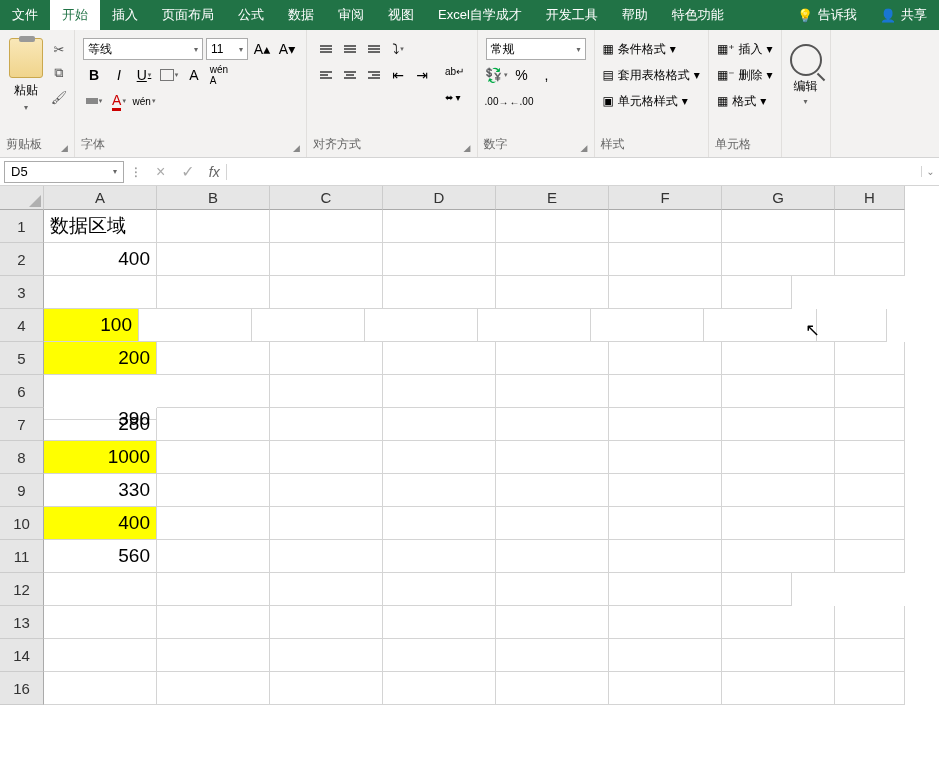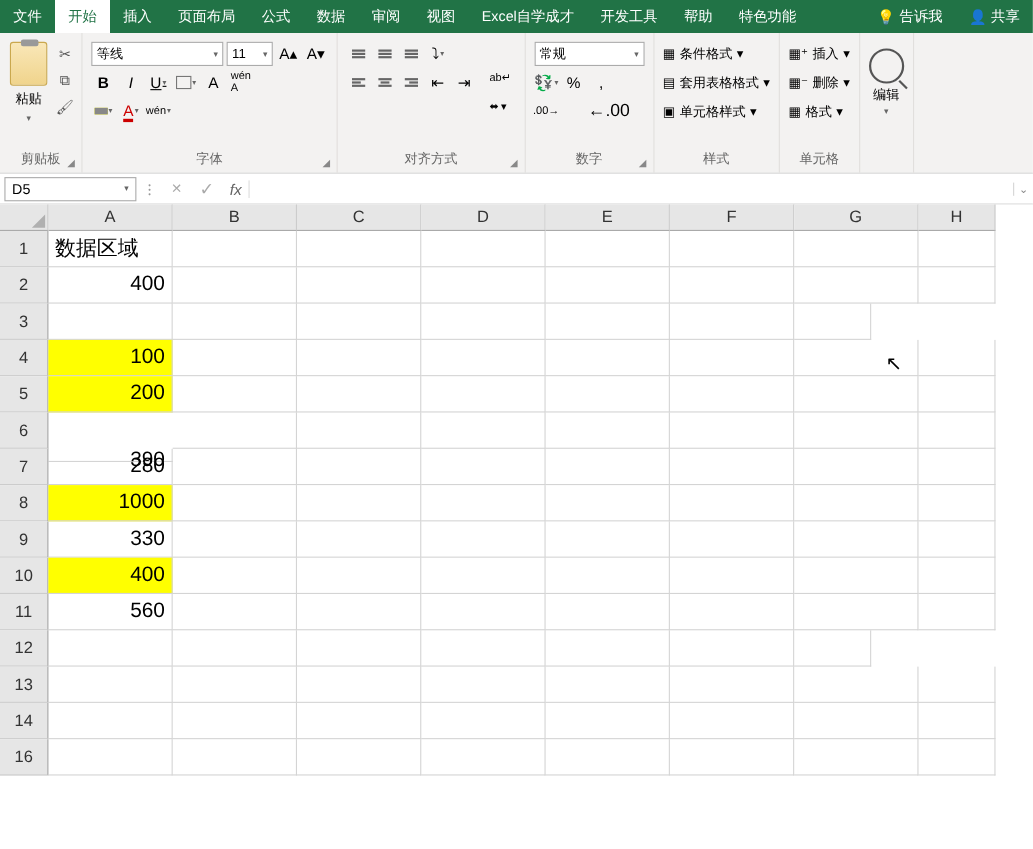--- a/index.html
+++ b/index.html
@@ -10,21 +10,21 @@
 .tab { padding: 0 12px; display: flex; align-items: center; cursor: pointer; }
 .tab.active { background: #fff; color: #217346; }
 .tabs .spacer { flex: 1; }
 .tabs .tellme { display: flex; align-items: center; gap: 4px; padding: 0 12px; }
 .tabs .share { display: flex; align-items: center; gap: 4px; padding: 0 12px; }
 
 
 .ribbon { display: flex; height: 128px; border-bottom: 1px solid #d4d4d4; background: #f3f2f1; }
 .group { border-right: 1px solid #e1dfdd; padding: 4px 6px 2px 6px; display: flex; flex-direction: column; }
 .group-content { flex: 1; display: flex; gap: 4px; }
-.group-label { text-align: center; font-size: 12px; color: #666; padding: 2px 0; position: relative; }
+.group-label { text-align: left; font-size: 12px; color: #666; padding: 2px 0; position: relative; }
 .group-label .dlg { position: absolute; right: 0; bottom: 2px; font-size: 9px; color: #888; }
 
 
 .clipboard .big { display: flex; flex-direction: column; align-items: center; width: 40px; }
 .clipboard .big .icon { width: 34px; height: 40px; background: linear-gradient(#f9e7b8,#f0d48c); border: 1px solid #caa84e; border-radius: 3px; margin-top: 4px; position: relative; }
 .clipboard .big .icon::before { content:""; position:absolute; top:-3px; left:9px; width:16px; height:6px; background:#999; border-radius:2px; }
 .clipboard .big span { font-size: 12px; margin-top: 4px; }
 .clipboard .col { display: flex; flex-direction: column; gap: 6px; padding-top: 6px; }
 .mini-icon { width: 18px; height: 18px; display: flex; align-items: center; justify-content: center; font-size: 13px; color: #555; }
 
@@ -252,21 +252,21 @@
           <span>常规</span>
           <span class="dd">▾</span>
         </div>
       <div class="font-row">
         <div class="btn">💱<span class="sub-dd">▾</span></div>
         <div class="btn">%</div>
         <div class="btn">,</div>
       </div>
       <div class="font-row">
         <div class="btn" style="font-size:10px;">.00→</div>
-        <div class="btn" style="font-size:16px;margin-left:32px;">←.00</div>
+        <div class="btn" style="font-size:10px;">←.00</div>
       </div>
     </div>
     <div class="group-label"><span>数字</span><span class="dlg">◢</span></div>
   </div>
 
   <div class="group">
     <div class="group-content styles-col">
       <div class="style-btn"><span>▦</span><span>条件格式</span> ▾</div>
       <div class="style-btn"><span>▤</span><span>套用表格格式</span> ▾</div>
       <div class="style-btn"><span>▣</span><span>单元格样式</span> ▾</div>
@@ -347,21 +347,21 @@
         <div class="cell" style="width: 113px;"></div>
         <div class="cell" style="width: 113px;"></div>
         <div class="cell" style="width: 113px;"></div>
         <div class="cell" style="width: 113px;"></div>
         <div class="cell" style="width: 113px;"></div>
         <div class="cell" style="width: 113px;"></div>
         <div class="cell" style="width: 70px;"></div>
       </div>
       <div class="row">
         <div class="row-h">4</div>
-        <div class="cell hl" style="width: 113px;">100</div>
+        <div class="cell hl" style="width: 95px;">100</div>
         <div class="cell" style="width: 113px;"></div>
         <div class="cell" style="width: 113px;"></div>
         <div class="cell" style="width: 113px;"></div>
         <div class="cell" style="width: 113px;"></div>
         <div class="cell" style="width: 113px;"></div>
         <div class="cell" style="width: 113px;"></div>
         <div class="cell" style="width: 70px;"></div>
       </div>
       <div class="row">
         <div class="row-h">5</div>

